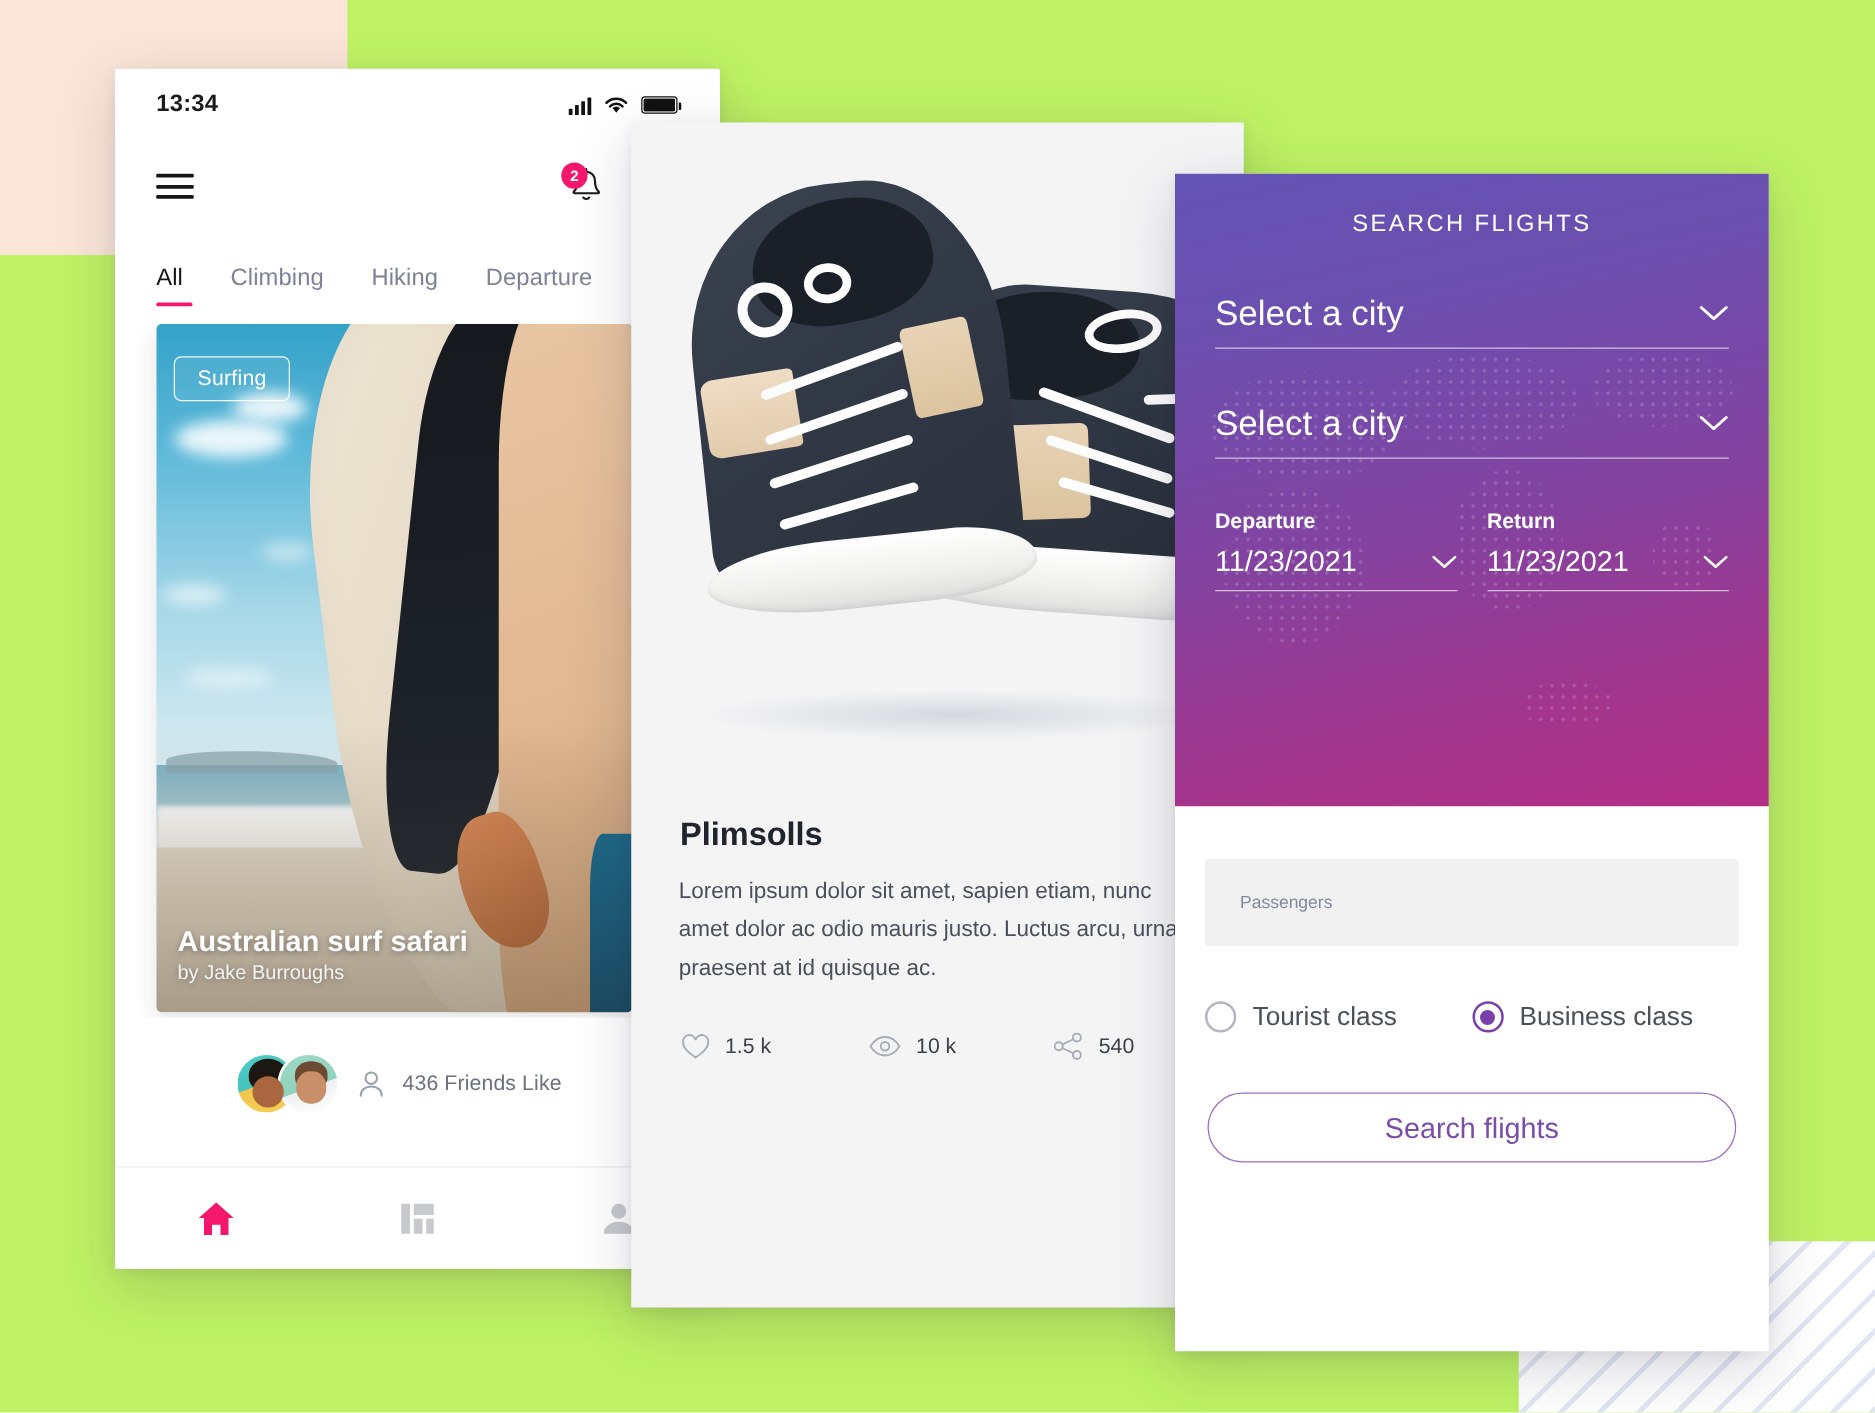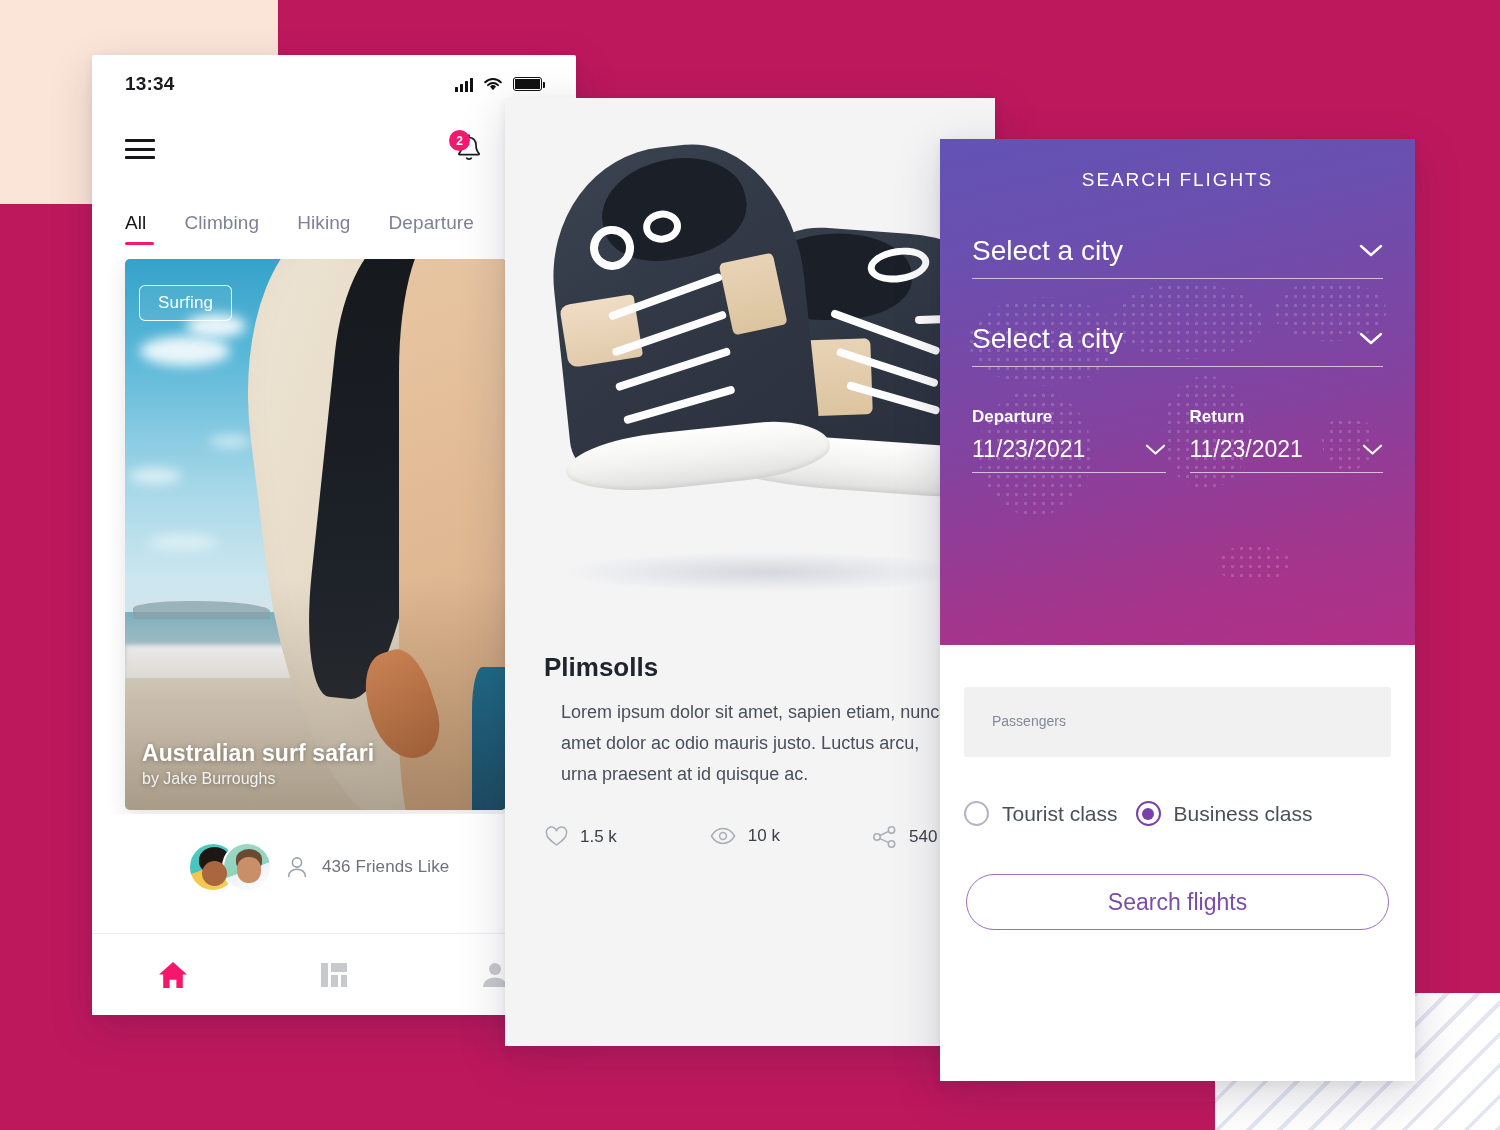--- a/index.html
+++ b/index.html
@@ -2,21 +2,21 @@
 <html><head>
 <meta charset="utf-8">
 <style>
   * { box-sizing: border-box; margin: 0; padding: 0; }
   html, body {
     width: 1500px; height: 1130px;
     background: #ffffff;
     font-family: "Liberation Sans", sans-serif;
     overflow: hidden;
   }
-  #stage { position: relative; width: 1500px; height: 1130px; background: #be185d; }
+  #stage { position: relative; width: 1500px; height: 1130px; background: #bef264; }
 
   
   .deco-peach {
     position: absolute; left: 0; top: 0; width: 278px; height: 204px;
     background: #fbe5d8;
   }
   .deco-stripes {
     position: absolute; right: 0; bottom: 0; width: 285px; height: 137px;
     background: repeating-linear-gradient(
       -45deg,
@@ -256,23 +256,23 @@
   }
   .shoe-b .shoe-body {
     border-radius: 30% 44% 26% 24% / 48% 46% 22% 20%;
     background: linear-gradient(160deg,#39404d 0%, #2f3643 45%, #272d38 100%);
   }
   .shoe-shadow {
     position:absolute; left: 60px; bottom: 52px; width: 400px; height: 40px;
     background: radial-gradient(ellipse at center, rgba(140,150,170,.30) 0%, rgba(255,255,255,0) 72%);
   }
   .prod-name { font-size: 26px; font-weight:700; color:#20242c; padding: 8px 0 0 39px; }
-  .prod-desc { font-size: 18px; line-height: 31px; color:#4a4f5a; padding: 14px 40px 0 56px; }
+  .prod-desc { font-size: 18px; line-height: 31px; color:#4a4f5a; padding: 14px 40px 0 38px; }
   .prod-stats {
-    display:flex; align-items:flex-start; padding: 36px 0 0 40px; gap: 15px;
+    display:flex; align-items:center; padding: 36px 0 0 40px; gap: 0;
   }
   .stat { display:flex; align-items:center; gap: 12px; }
   .stat + .stat { margin-left: 78px; }
   .stat span { font-size: 17px; color:#3b4049; }
 
   
   #flight-card {
     left: 940px; top: 139px; width: 475px; height: 942px; background:#fff;
   }
   .fl-hero {
@@ -337,21 +337,21 @@
   .pass-lbl { color:#84899a; font-size: 14px; }
   .pass-row { display:flex; align-items:center; justify-content:space-between; margin-top: 12px; }
   .pass-val { color:#2f343e; font-size: 23px; }
   .plus-btn { width: 30px; height: 30px; position:relative; cursor:pointer; }
   .plus-btn:before, .plus-btn:after {
     content:""; position:absolute; background:#3a3f49; border-radius:1px;
   }
   .plus-btn:before { left:0; top: 14px; width: 30px; height: 2.4px; }
   .plus-btn:after { top:0; left: 14px; height: 30px; width: 2.4px; }
 
-  .class-row { display:flex; align-items:center; padding: 44px 0 0 24px; gap: 18px; }
+  .class-row { display:flex; align-items:center; padding: 44px 0 0 24px; gap: 60px; }
   .radio-opt { display:flex; align-items:center; gap: 13px; cursor:pointer; }
   .radio {
     width: 25px; height: 25px; border-radius:50%;
     border: 2px solid #b8b3c4; position: relative; flex:0 0 25px;
   }
   .radio.sel { border-color:#7a3fa8; }
   .radio.sel:after {
     content:""; position:absolute; left: 4.5px; top: 4.5px;
     width: 12px; height: 12px; border-radius:50%; background:#7a3fa8;
   }

